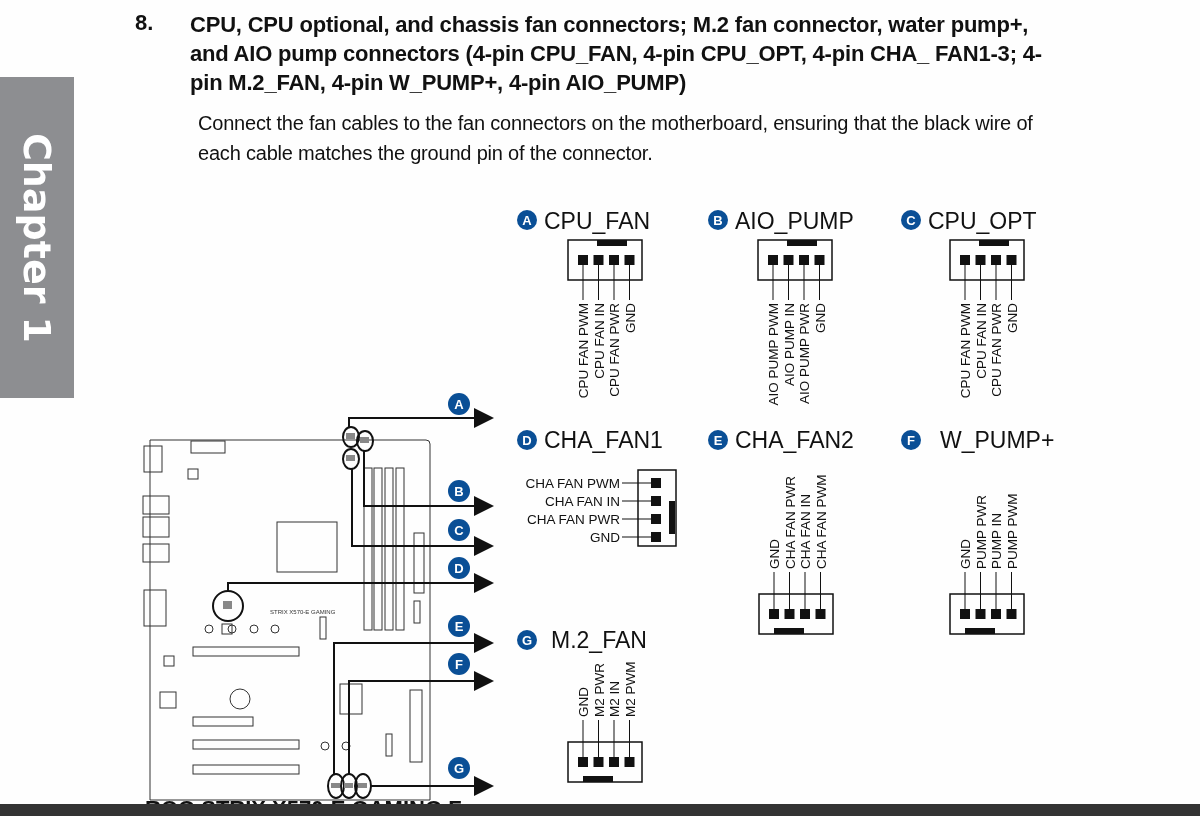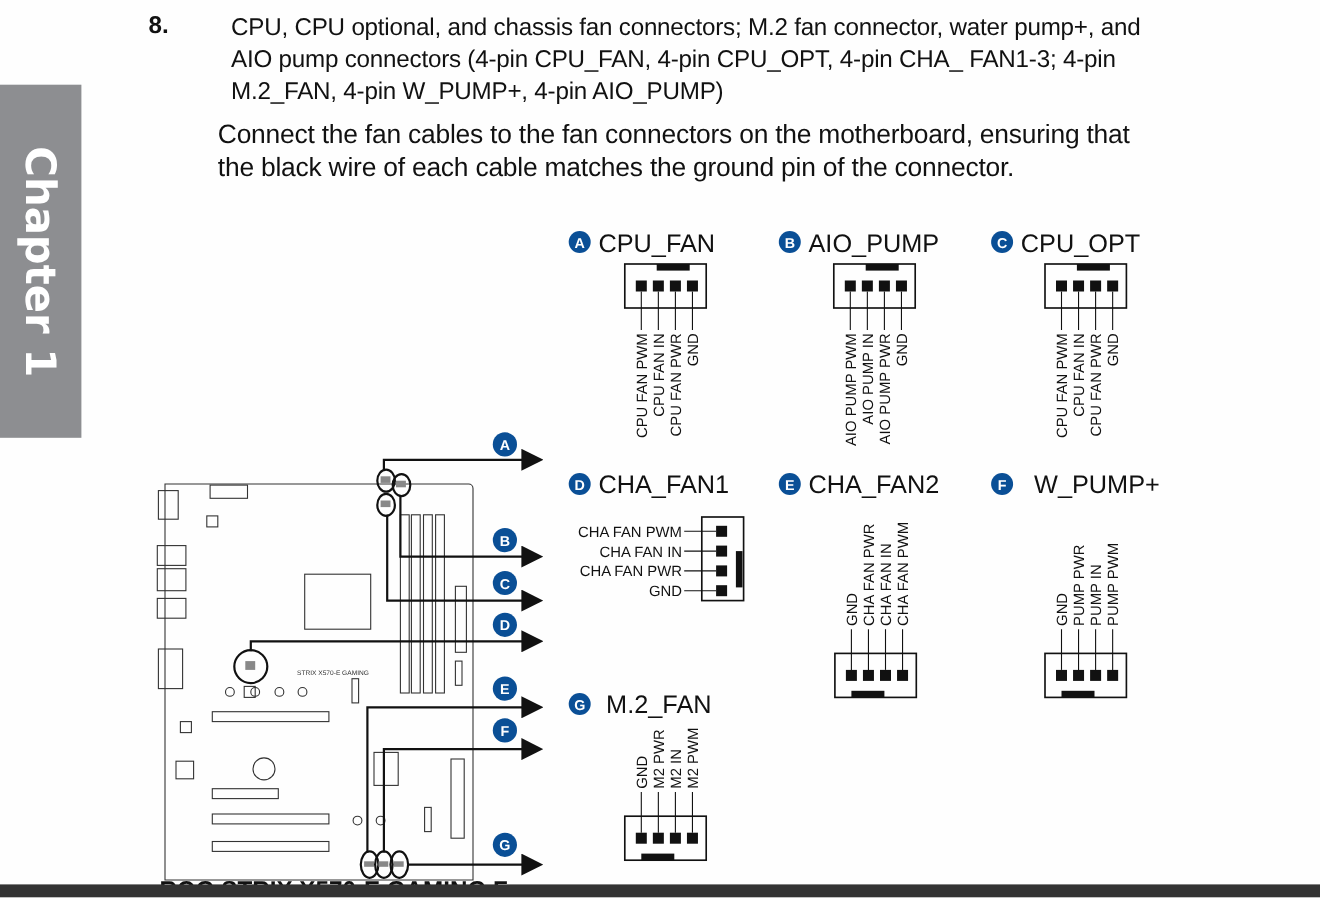--- a/index.html
+++ b/index.html
@@ -2,22 +2,22 @@
 <html><head>
 <meta charset="utf-8">
 <style>
   html, body { margin:0; padding:0; }
   body { width:1200px; height:816px; background:#fefefe; position:relative; overflow:hidden;
          font-family:"Liberation Sans", sans-serif; color:#111; }
   .chapter-tab { position:absolute; left:0; top:77px; width:74px; height:321px; background:#8d8e91; }
   .chapter-tab span { position:absolute; left:50%; top:50%; transform:translate(-50%,-50%) rotate(90deg);
          white-space:nowrap; color:#fff; font-family:"DejaVu Sans", sans-serif; font-weight:bold; font-size:38px; }
   .step-num { position:absolute; left:135px; top:10px; font-weight:bold; font-size:22px; }
-  .step-title { position:absolute; left:210px; top:10px; width:860px; font-weight:normal; font-size:22px; line-height:29px; letter-spacing:-0.2px; }
-  .step-body { position:absolute; left:198px; top:108px; width:860px; font-size:24px; line-height:30px; letter-spacing:-0.2px; }
+  .step-title { position:absolute; left:190px; top:10px; width:860px; font-weight:bold; font-size:22px; line-height:29px; letter-spacing:-0.2px; }
+  .step-body { position:absolute; left:198px; top:108px; width:860px; font-size:20px; line-height:30px; letter-spacing:-0.2px; }
   .bottom-bar { position:absolute; left:0; top:804px; width:1200px; height:12px; background:#333; }
   .cut-caption { position:absolute; left:145px; top:796px; font-weight:bold; font-size:22px; color:#111; clip-path:inset(0 0 60% 0); }
   svg { position:absolute; left:0; top:0; }
   .lbl-head { font-family:"Liberation Sans", sans-serif; font-size:23px; fill:#111; }
   .pin-lbl { font-family:"Liberation Sans", sans-serif; font-size:13.5px; fill:#111; }
   .badge-letter { font-family:"Liberation Sans", sans-serif; font-weight:bold; font-size:13px; fill:#fff; }
   .board-text { font-family:"Liberation Sans", sans-serif; font-size:6px; fill:#333; }
 </style>
 </head>
 <body>

